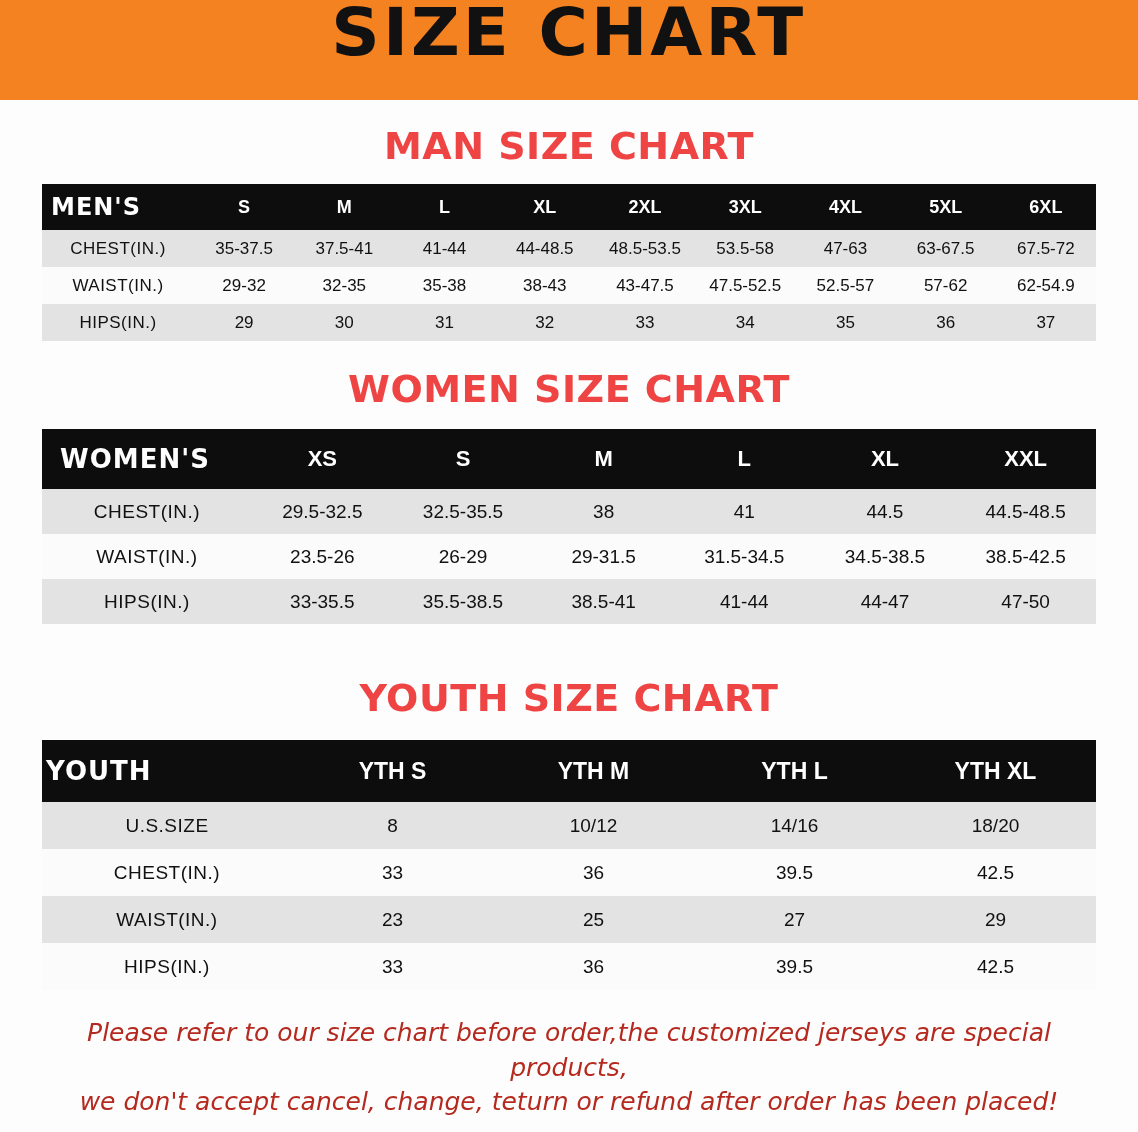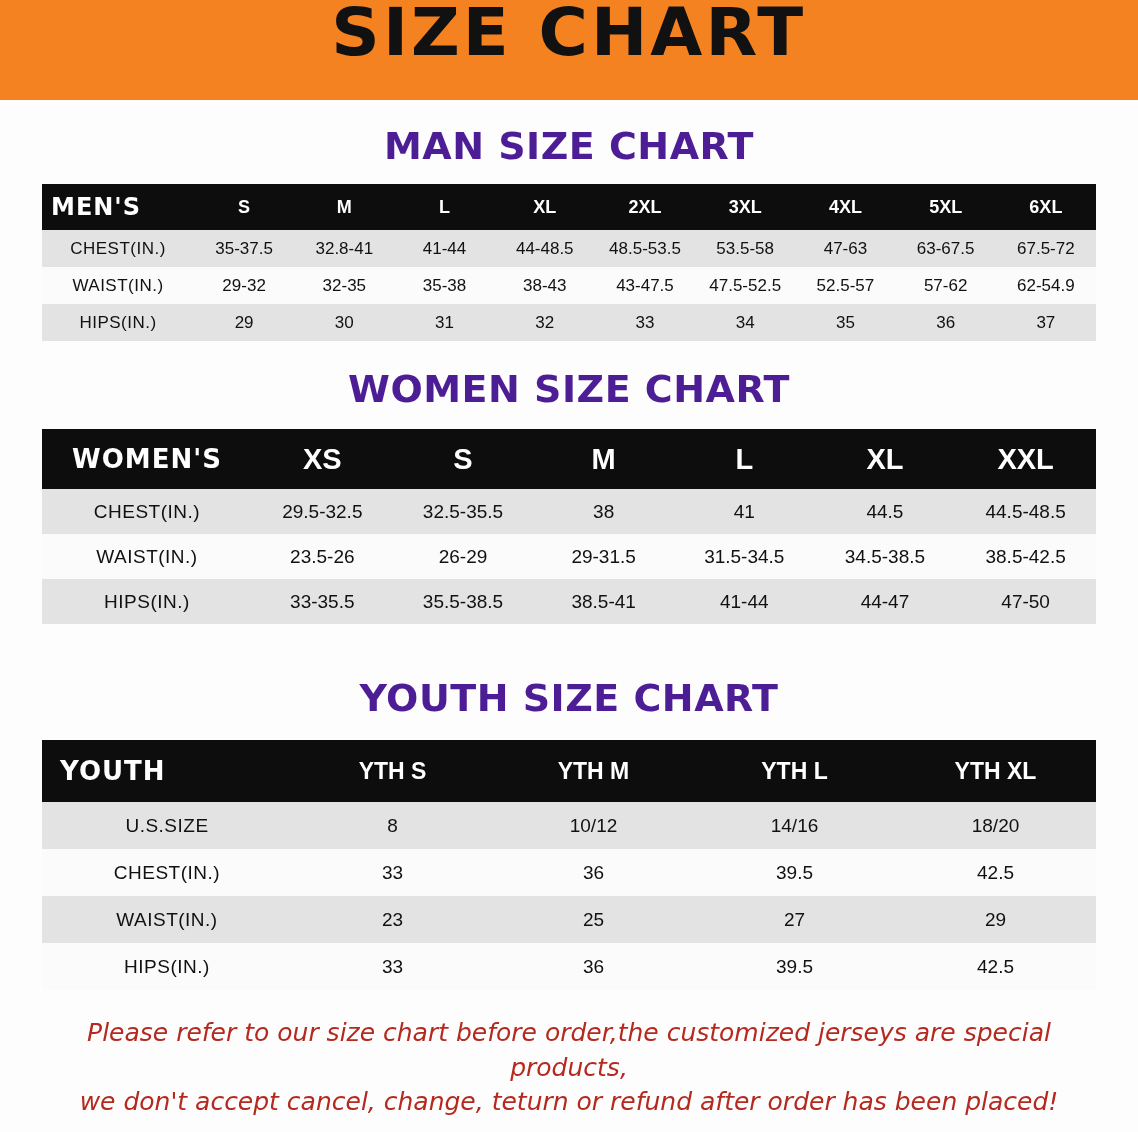--- a/index.html
+++ b/index.html
@@ -39,21 +39,21 @@
     transform: scaleX(1.02);
   }
 
   
   .section-title {
     text-align: center;
     font-family: "DejaVu Sans", sans-serif;
     font-weight: bold;
     font-size: 38px;
     letter-spacing: 0.5px;
-    color: #4c1d95;
+    color: #ef4444;
   }
   .section-title.man    { margin-top: 24px; margin-bottom: 16px; }
   .section-title.women  { margin-top: 26px; margin-bottom: 18px; }
   .section-title.youth  { margin-top: 52px; margin-bottom: 20px; }
 
   
   .table-wrap {
     margin: 0 42px;
   }
   table {
@@ -91,29 +91,29 @@
   }
 
   
   .men thead th { font-size: 18px; height: 44px; }
   .men thead th.rowlabel { font-size: 24px; padding-left: 9px; }
   .men tbody td { font-size: 17px; height: 35px; }
   .men tbody td.rowlabel { font-size: 17px; }
   .men col.lbl { width: 152px; }
 
   
-  .women thead th { font-size: 29px; height: 58px; }
-  .women thead th.rowlabel { font-size: 26px; padding-left: 30px; }
+  .women thead th { font-size: 22px; height: 58px; }
+  .women thead th.rowlabel { font-size: 26px; padding-left: 18px; }
   .women tbody td { font-size: 19px; height: 43px; }
   .women tbody td.rowlabel { font-size: 19px; }
   .women col.lbl { width: 210px; }
 
   
   .youth thead th { font-size: 23px; height: 60px; }
-  .youth thead th.rowlabel { font-size: 26px; padding-left: 18px; }
+  .youth thead th.rowlabel { font-size: 26px; padding-left: 4px; }
   .youth tbody td { font-size: 19px; height: 45px; }
   .youth tbody td.rowlabel { font-size: 19px; margin-top: 13px; }
   .youth col.lbl { width: 250px; }
 
   
   .note {
     margin: 26px 40px 0 40px;
     color: #b5291f;
     font-family: "DejaVu Sans", sans-serif;
     font-size: 25px;
@@ -157,21 +157,21 @@
           <th>3XL</th>
           <th>4XL</th>
           <th>5XL</th>
           <th>6XL</th>
         </tr>
       </thead>
       <tbody>
         <tr class="shade">
           <td class="rowlabel">CHEST(IN.)</td>
           <td>35-37.5</td>
-          <td>32.8-41</td>
+          <td>37.5-41</td>
           <td>41-44</td>
           <td>44-48.5</td>
           <td>48.5-53.5</td>
           <td>53.5-58</td>
           <td>47-63</td>
           <td>63-67.5</td>
           <td>67.5-72</td>
         </tr>
         <tr class="plain">
           <td class="rowlabel">WAIST(IN.)</td>

